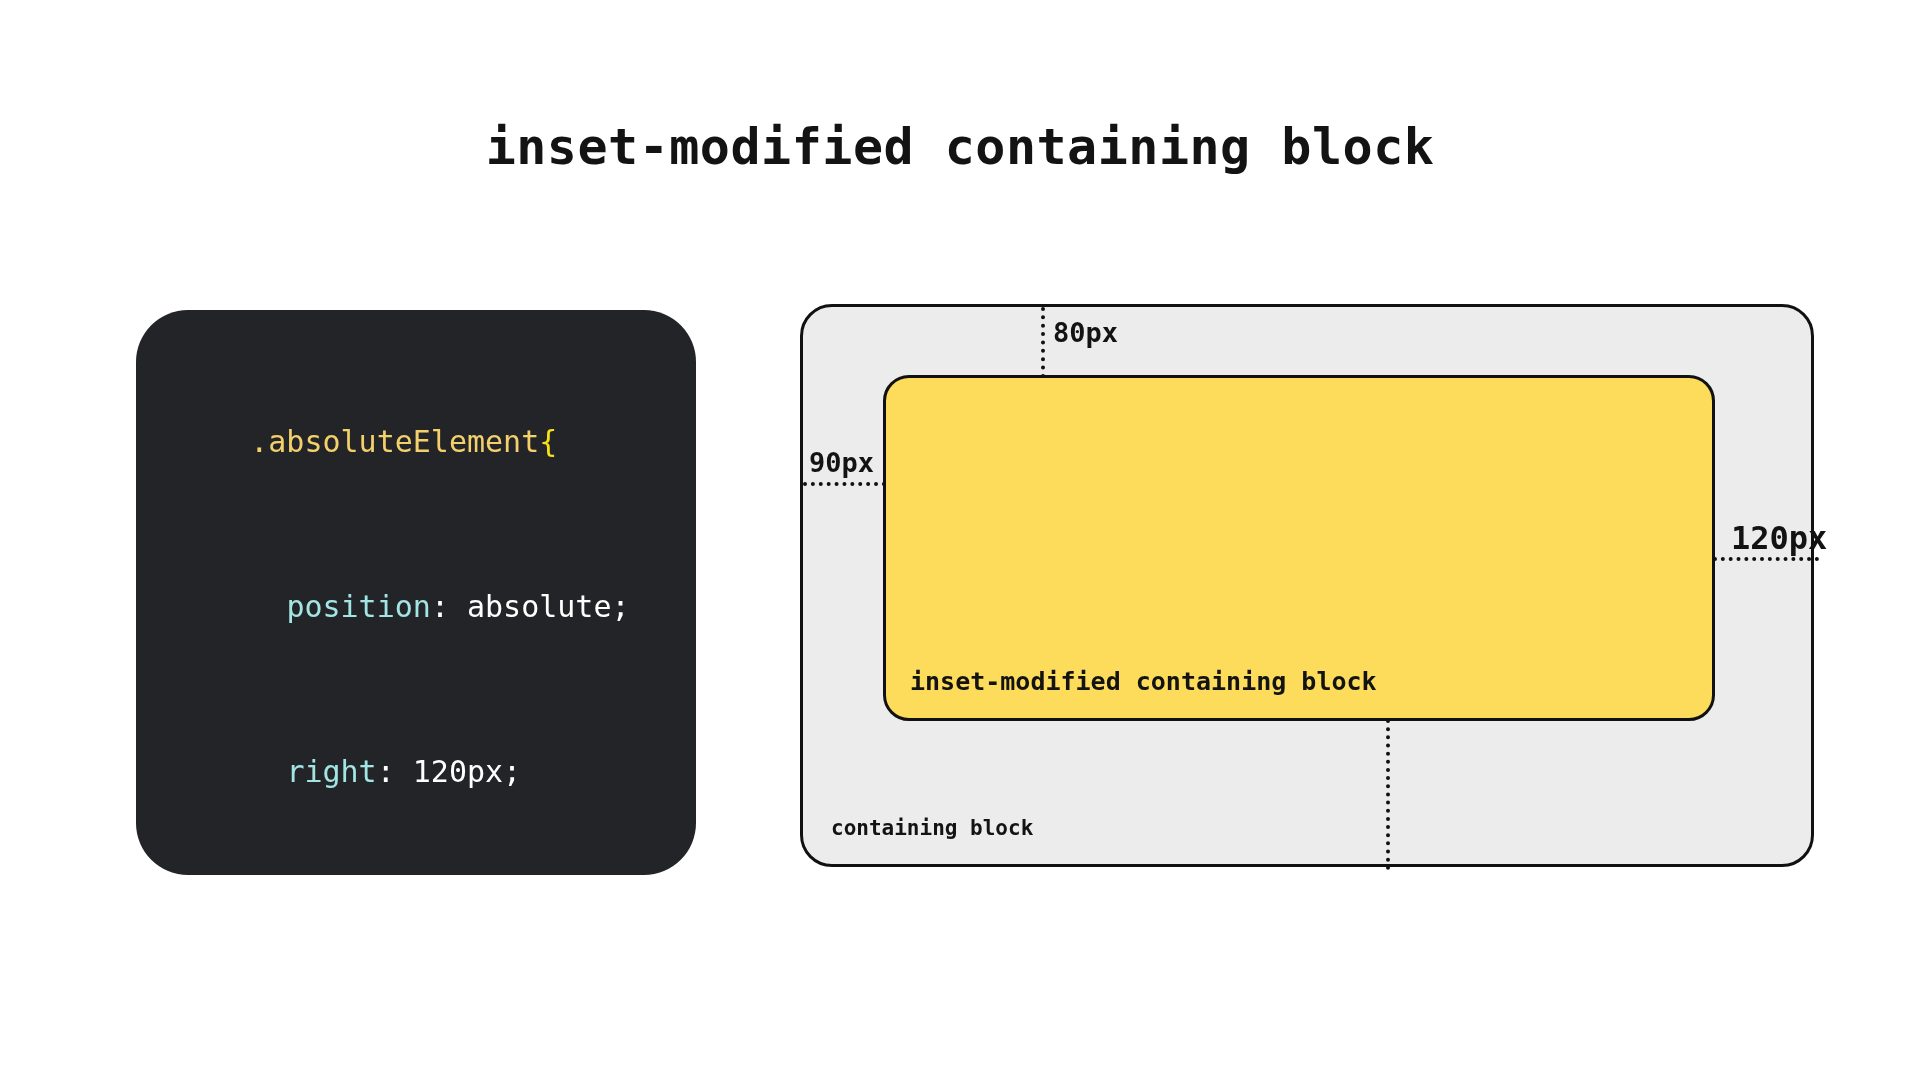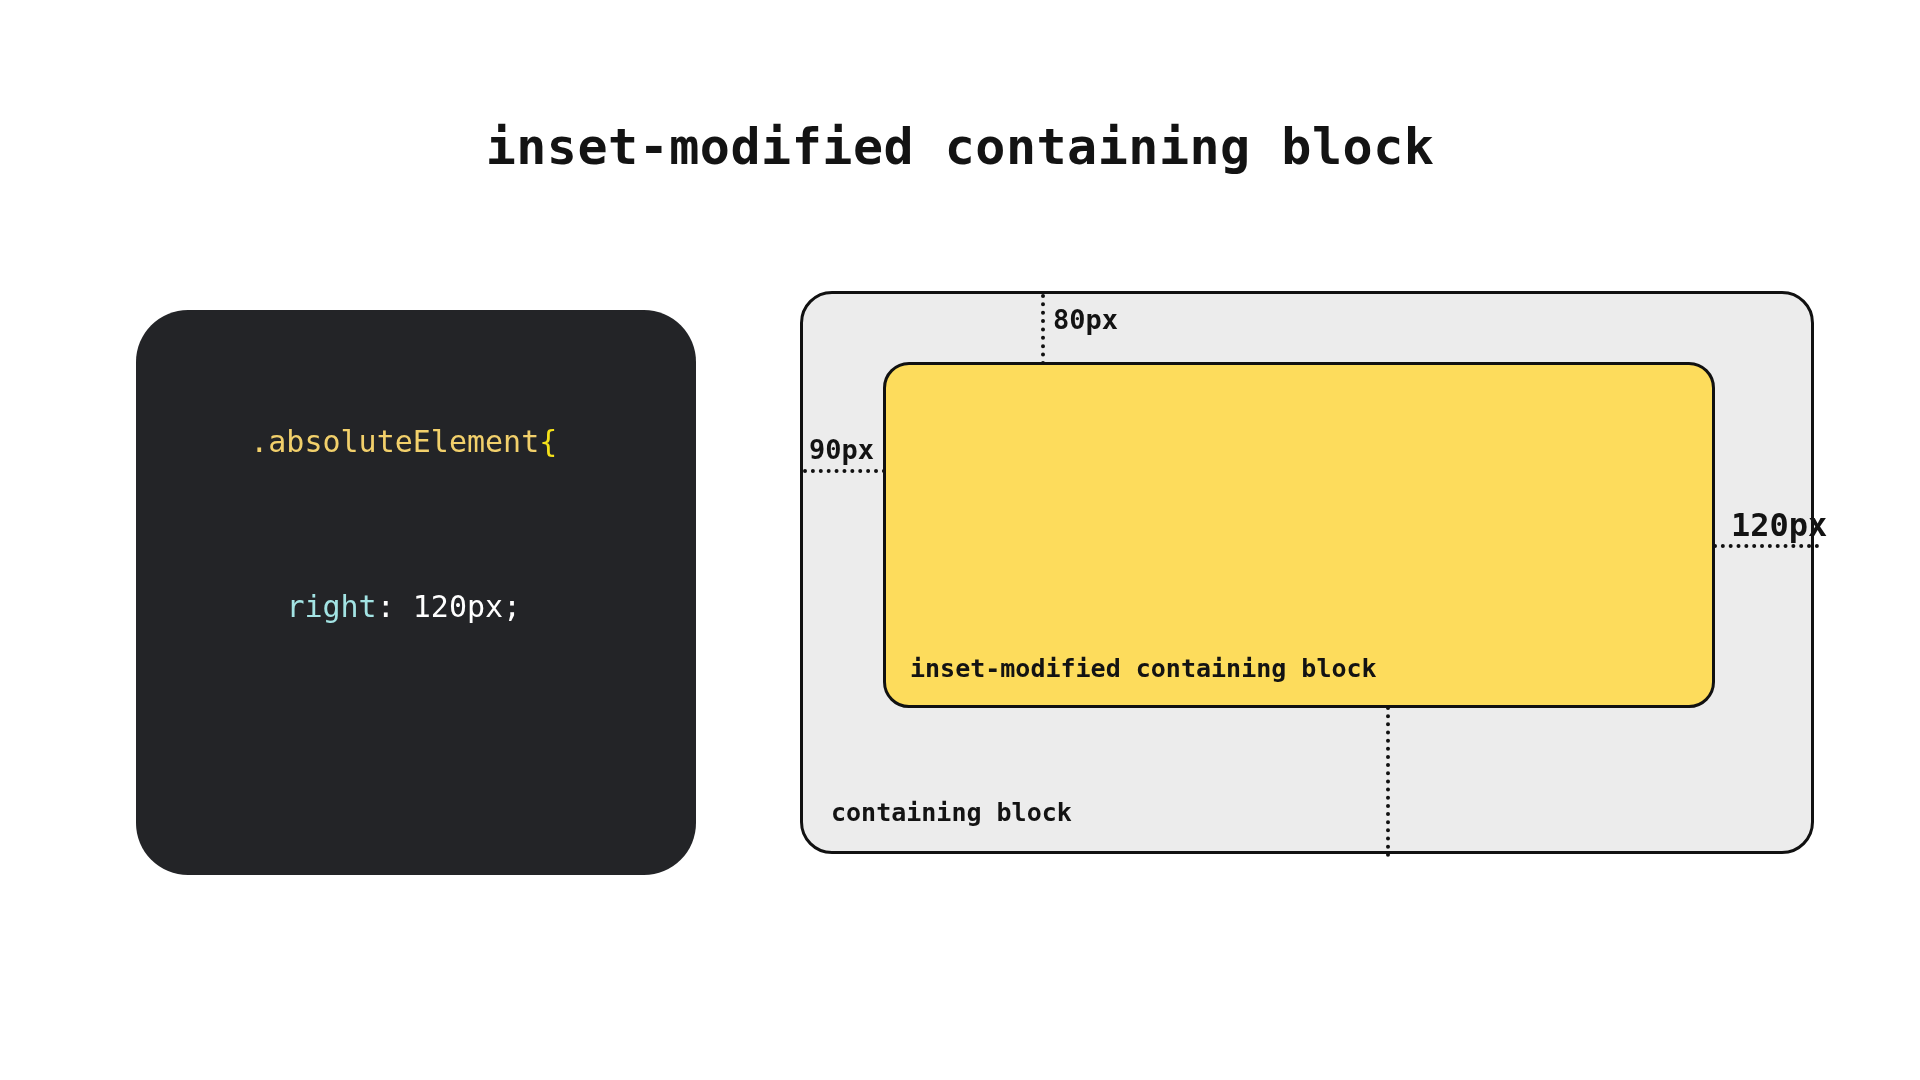--- a/index.html
+++ b/index.html
@@ -52,21 +52,21 @@
   .tok-selector { color: #f2d06b; }
   .tok-brace-open { color: #f5e11a; }
   .tok-prop { color: #a3e4e4; }
   .tok-punct { color: #ffffff; }
   .tok-value { color: #ffffff; }
 
   
   .diagram {
     position: absolute;
     left: 800px;
-    top: 291px;
+    top: 304px;
     width: 1014px;
     height: 563px;
     padding-left: 46px;
   }
   .containing-block {
     position: absolute;
     left: 0;
     top: 0;
     width: 1014px;
     height: 563px;
@@ -94,21 +94,21 @@
     font-size: 25px;
     font-weight: bold;
     color: #131313;
     white-space: pre;
   }
   .cb-label {
     position: absolute;
     left: 28px;
     bottom: 24px;
     font-family: "DejaVu Sans Mono", "Liberation Mono", monospace;
-    font-size: 25px;
+    font-size: 21px;
     font-weight: bold;
     color: #131313;
     white-space: pre;
   }
 
   
   .guide-v {
     position: absolute;
     width: 0;
     border-left: 4px dotted #111111;
@@ -176,20 +176,23 @@
 <body>
 
 <div class="page-title">inset-modified containing block</div>
 
 <div class="code-card">
 
   <div class="code-line">
     <span class="tok-selector">.absoluteElement</span><span class="tok-brace-open">{</span>
   </div>
 
+  <div class="code-line">
+    <span class="tok-punct">  </span><span class="tok-prop">position</span><span class="tok-punct">: </span><span class="tok-value">absolute;</span>
+  </div>
 
 
   <div class="code-line">
     <span class="tok-punct">  </span><span class="tok-prop">right</span><span class="tok-punct">: </span><span class="tok-value">120px;</span>
   </div>
 
   <div class="code-line">
     
   </div>
 

